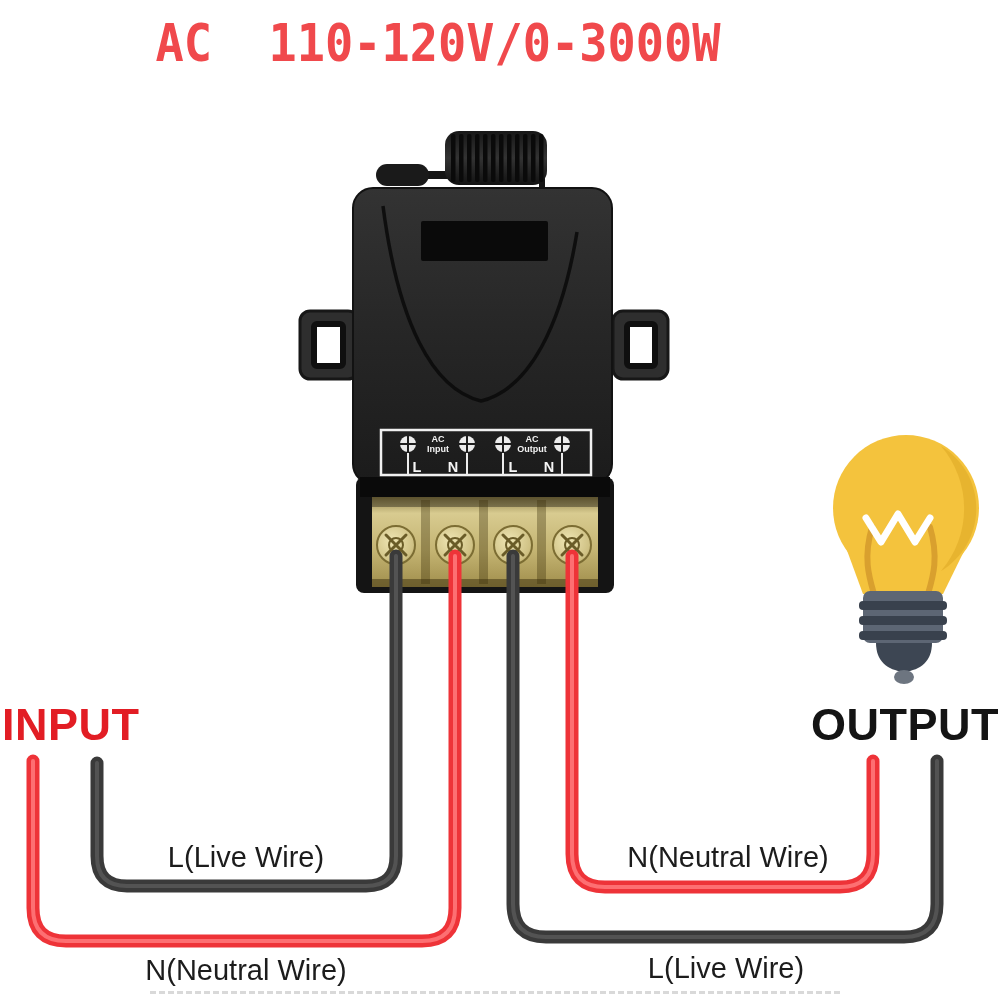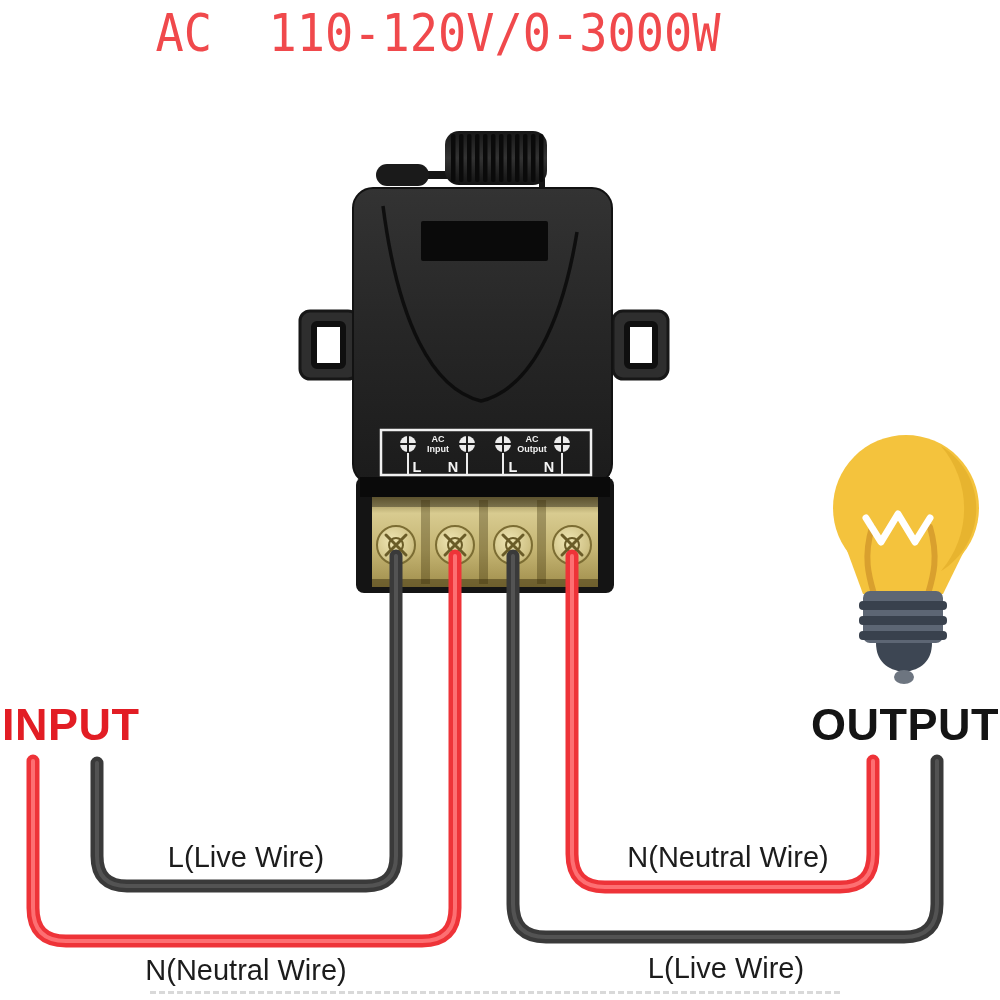--- a/index.html
+++ b/index.html
@@ -1,23 +1,23 @@
 <!DOCTYPE html>
 <html><head>
 <meta charset="utf-8">
 <style>
   html,body{margin:0;padding:0;background:#ffffff;}
   .stage{
     position:relative;width:1000px;height:1000px;background:#ffffff;overflow:hidden;
     font-family:"Liberation Sans","DejaVu Sans",sans-serif;
   }
   .title{
-    position:absolute;top:4px;left:0;width:876px;text-align:center;
+    position:absolute;top:14px;left:0;width:876px;text-align:center;
     color:#f0494c;font-family:"DejaVu Sans Mono",monospace;
-    font-size:51px;font-weight:normal;white-space:pre;
+    font-size:51px;font-weight:bold;white-space:pre;
   }
   .title-inner{display:inline-block;transform:scaleX(0.92);transform-origin:center;}
   .note{
     position:absolute;top:58px;left:0;width:1000px;text-align:center;
     font-size:34px;font-weight:bold;color:#131313;white-space:pre;
   }
   .note-inner{display:inline-block;transform:scaleX(0.87);transform-origin:center;letter-spacing:-0.5px;}
   .note-red{color:#da1f1f;}
   .diagram-svg{position:absolute;left:0;top:0;}
   .big-label{

